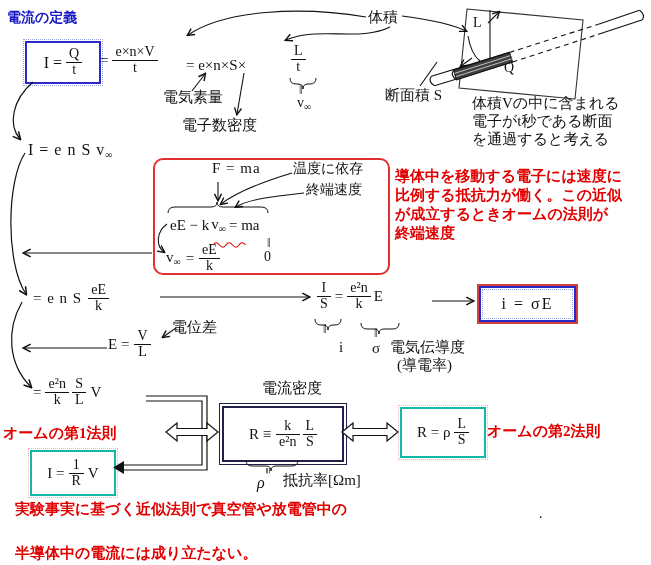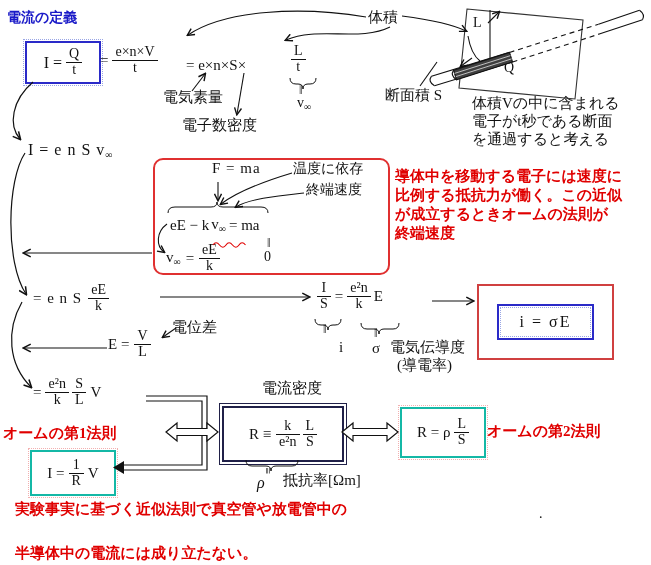--- a/index.html
+++ b/index.html
@@ -18,21 +18,21 @@
   .frac .d{display:block;padding:0 3px;}
   .sub{font-size:10px;vertical-align:-3px;}
   .dbl{font-size:12px;color:#111;}
   .box-blue{position:absolute;border:2px solid #2a2ac8;outline:1px dotted #9aa6e6;outline-offset:1px;
             display:flex;align-items:center;justify-content:center;background:#fff;}
   .box-red{position:absolute;border:2px solid #14b8a6;outline:1px dotted #f2b0b0;outline-offset:1px;
            display:flex;align-items:center;justify-content:center;background:#fff;}
   .box-dark{position:absolute;border:2px solid #202048;outline:1px solid #202048;outline-offset:2px;
             display:flex;align-items:center;justify-content:center;background:#fff;}
   .round-red{position:absolute;border:2px solid #e03030;border-radius:10px;background:#fff;}
-  .sigma-outer{position:absolute;border:2px solid #d04040;background:#fff;padding:18px;}
+  .sigma-outer{position:absolute;border:2px solid #d04040;background:#fff;padding:0;}
   .sigma-inner{border:2px solid #2a2ac8;outline:1px dotted #9aa6e6;outline-offset:-4px;
                width:93px;height:32px;display:flex;align-items:center;justify-content:center;}
   .rot90{display:inline-block;transform:rotate(90deg);}
   svg{position:absolute;left:0;top:0;pointer-events:none;}
 </style>
 </head>
 <body>
 
 <div id="canvas">
 

